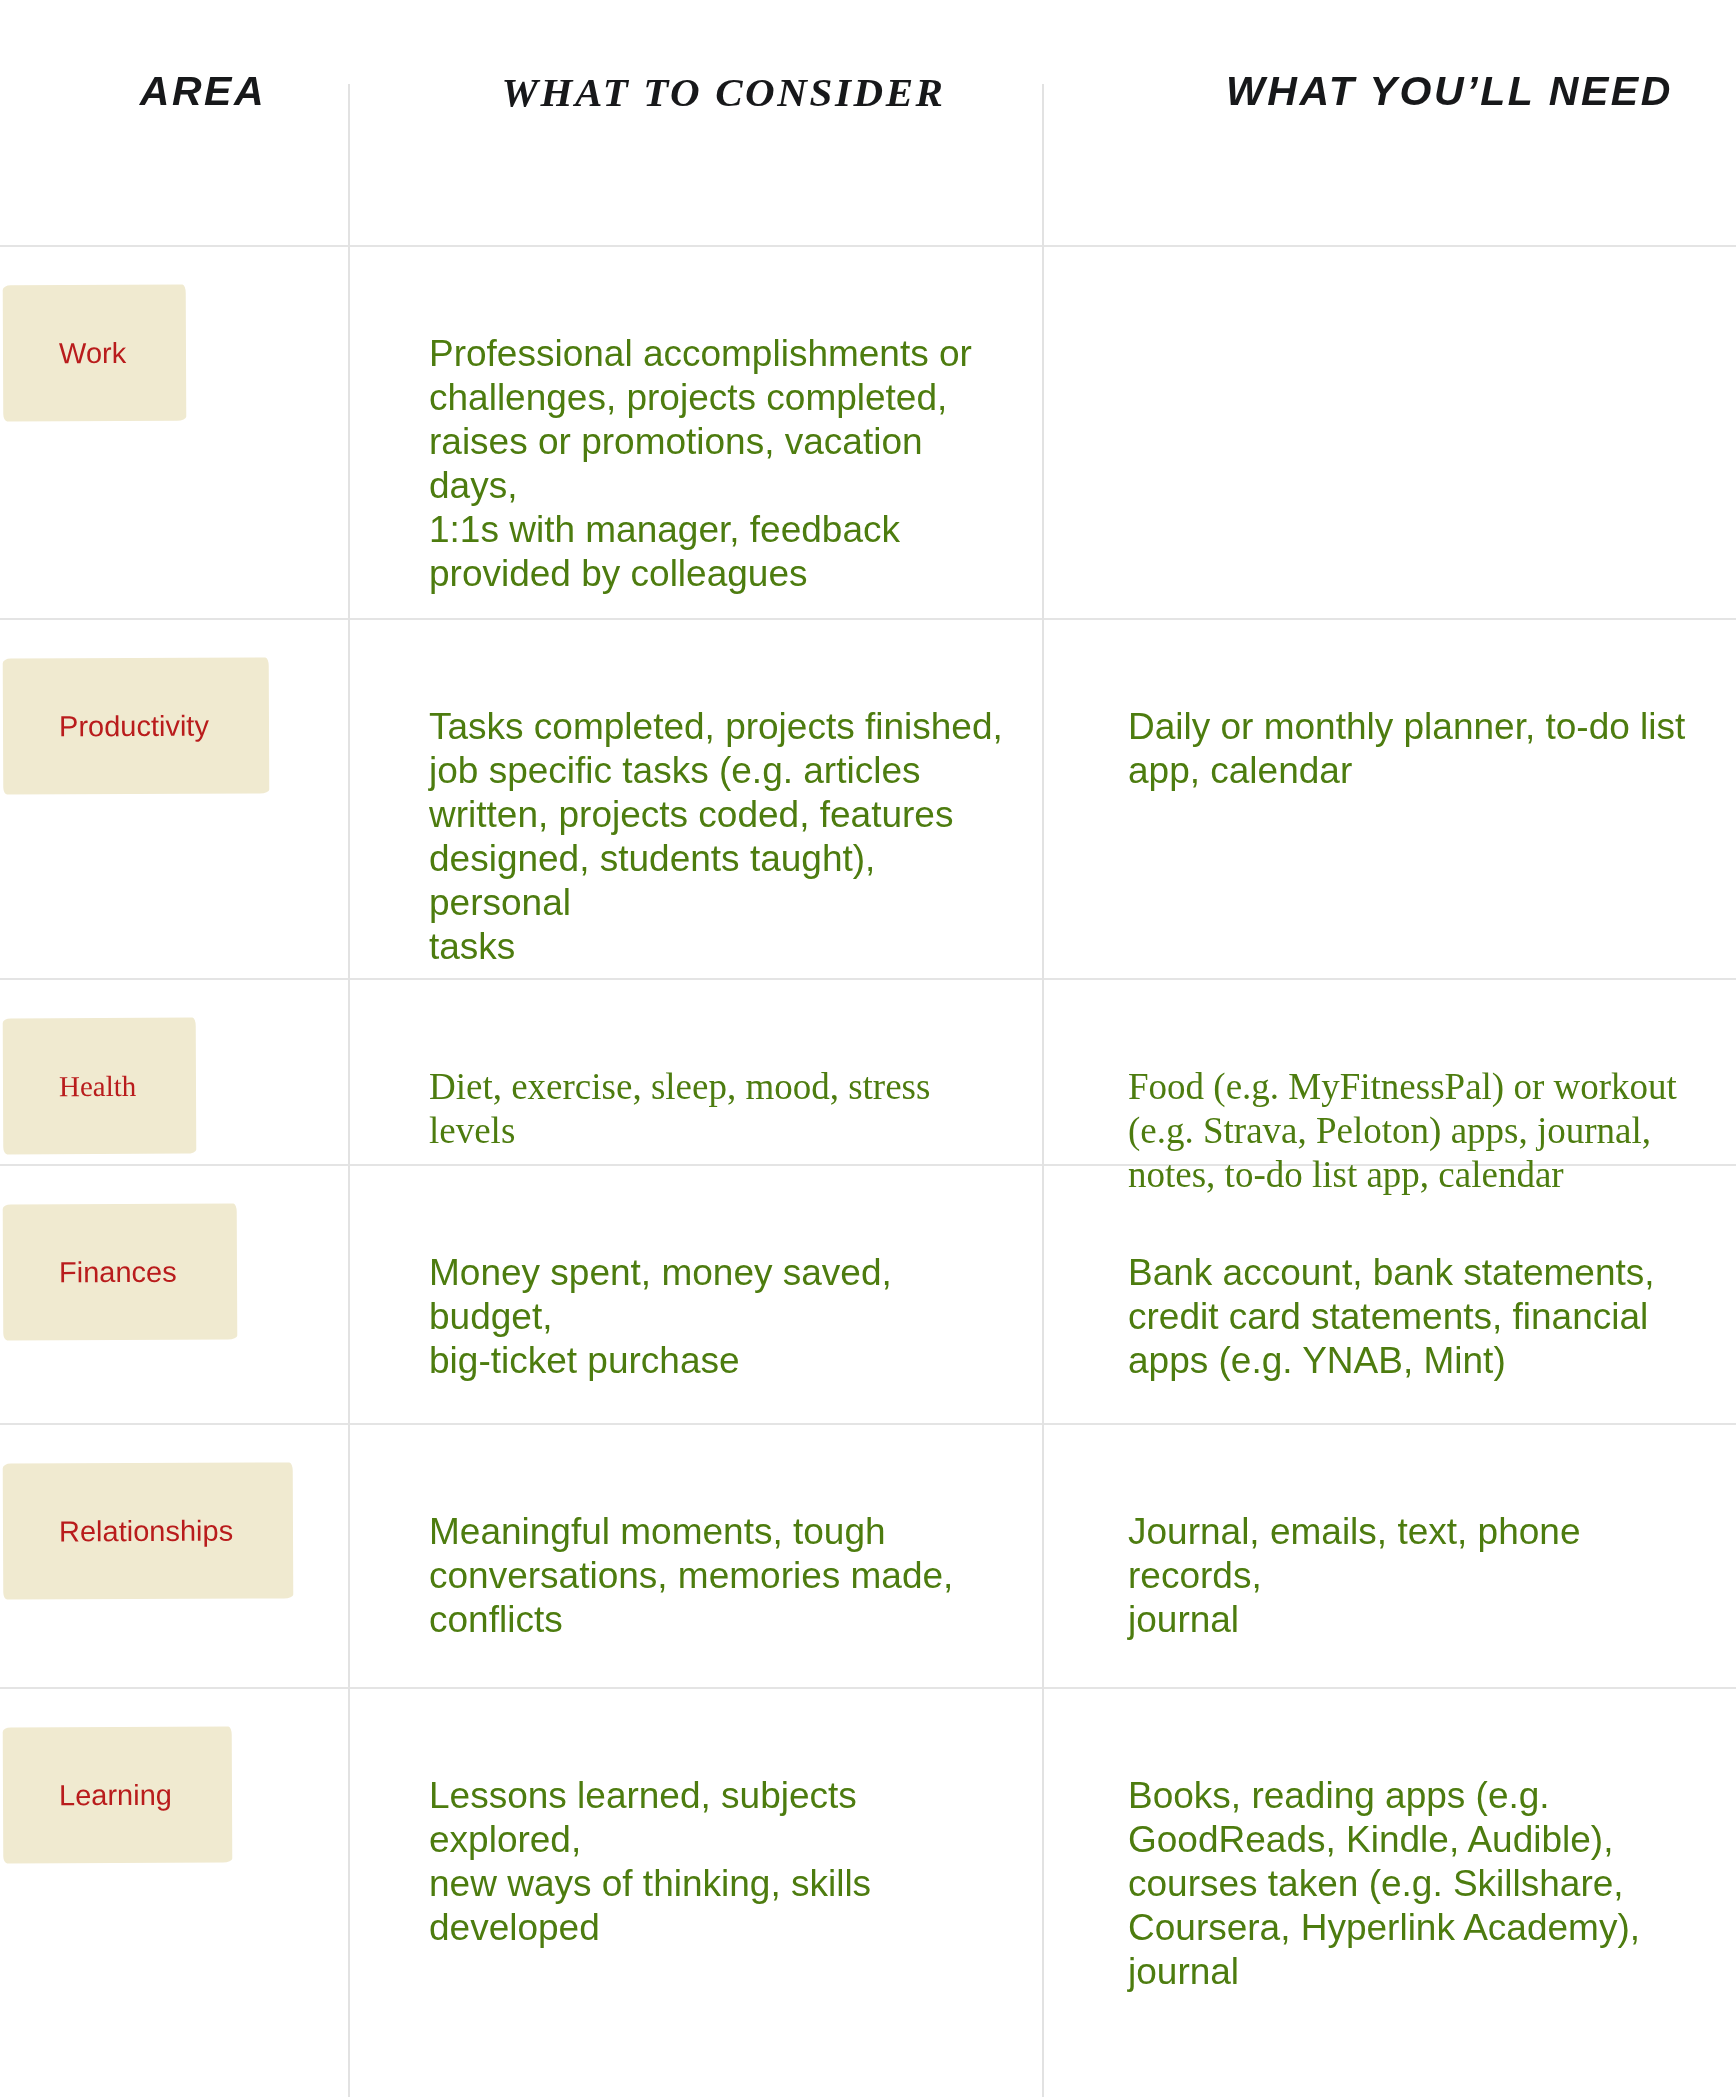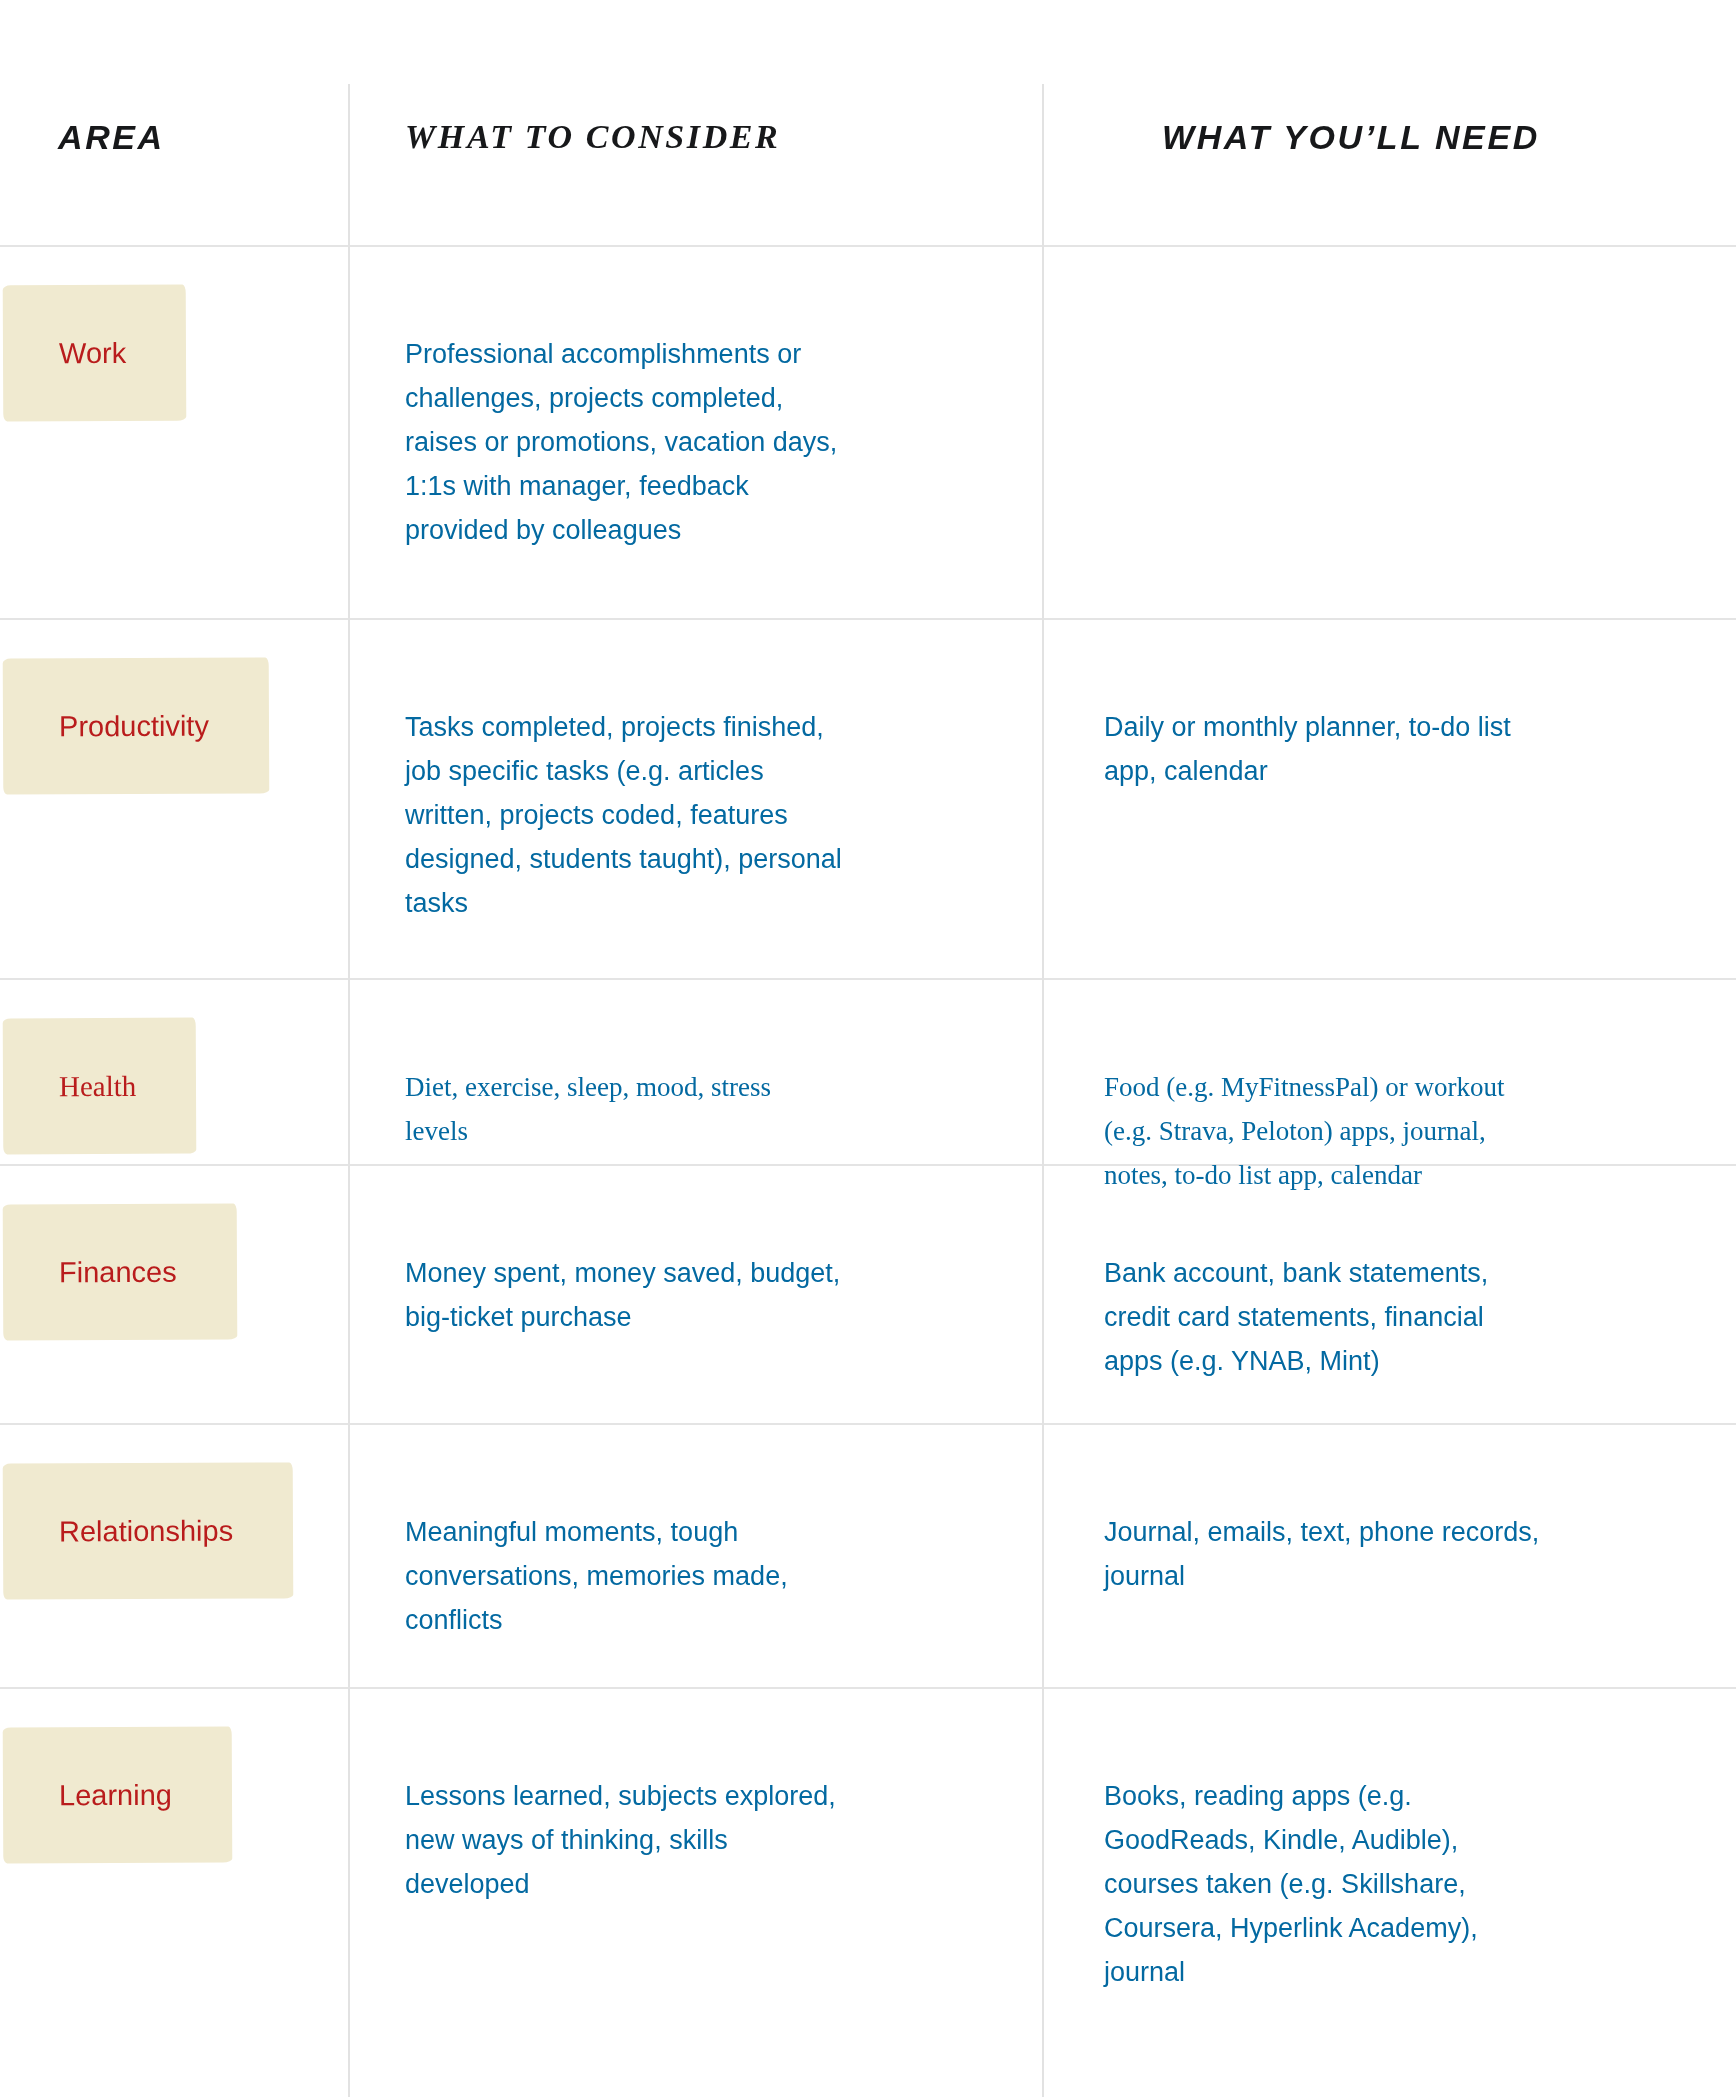--- a/index.html
+++ b/index.html
@@ -29,27 +29,28 @@
   }
   .row.header { border-top: none; height: 245px; }
   .h1 { height: 373px; }
   .h2 { height: 360px; }
   .h3 { height: 186px; font-family: Liberation Serif, serif; }
   .h4 { height: 259px; }
   .h5 { height: 264px; }
   .h6 { height: 473px; }
 
   .hcell {
-    font-size: 34px;
+    font-size: 41px;
     font-weight: bold;
     font-style: italic;
     letter-spacing: 2.6px;
     color: #17181a;
-    padding-top: 118px;
+    padding-top: 68px;
     white-space: nowrap;
+    text-align: center;
   }
   .hcell.c1 { padding-left: 58px; }
   .hcell.c2 { padding-left: 57px; font-family: Liberation Serif, serif; }
   .hcell.c3 { padding-left: 120px; }
 
   .cell-area { padding-top: 38px; }
   .patch {
     display: inline-flex;
     align-items: center;
     height: 136px;
@@ -61,24 +62,25 @@
     box-sizing: border-box;
   }
   .patch .area-label {
     font-size: 29px;
     color: #b91c1c;
     white-space: nowrap;
   }
 
   .cell-text {
     padding: 85px 33px 0 57px;
-    font-size: 27px;
+    font-size: 37px;
     line-height: 44px;
-    color: #0369a1;
+    color: #4d7c0f;
     white-space: pre-line;
+    margin-left: 24px;
   }
   .cell-text.need { padding-left: 62px; padding-right: 26.5px; }
 </style>
 </head>
 <body>
 
 <div class="canvas">
 
   <div class="vline v1"></div>
   <div class="vline v2"></div>

